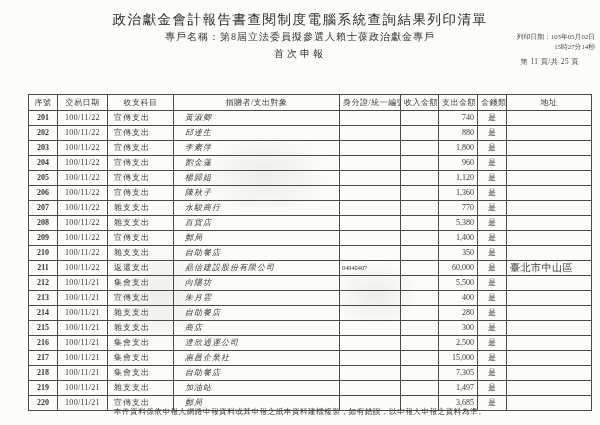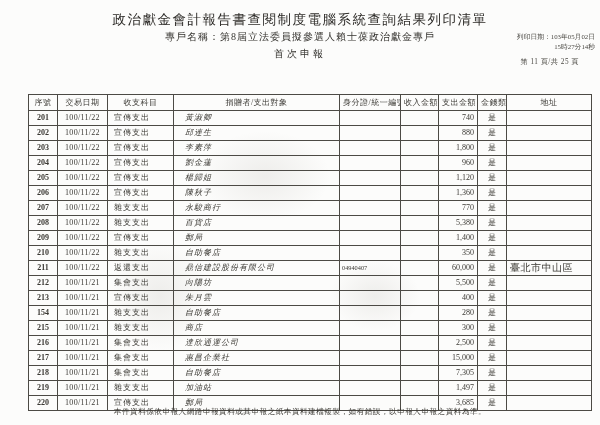--- a/index.html
+++ b/index.html
@@ -250,21 +250,21 @@
           <td class="c1">100/11/21</td>
           <td class="c2">宣傳支出</td>
           <td class="c3">朱月雲</td>
           <td class="c4"></td>
           <td class="c5"></td>
           <td class="c6">400</td>
           <td class="c7">是</td>
           <td class="c8"></td>
         </tr>
         <tr>
-          <td class="c0">154</td>
+          <td class="c0">214</td>
           <td class="c1">100/11/21</td>
           <td class="c2">雜支支出</td>
           <td class="c3">自助餐店</td>
           <td class="c4"></td>
           <td class="c5"></td>
           <td class="c6">280</td>
           <td class="c7">是</td>
           <td class="c8"></td>
         </tr>
         <tr>

